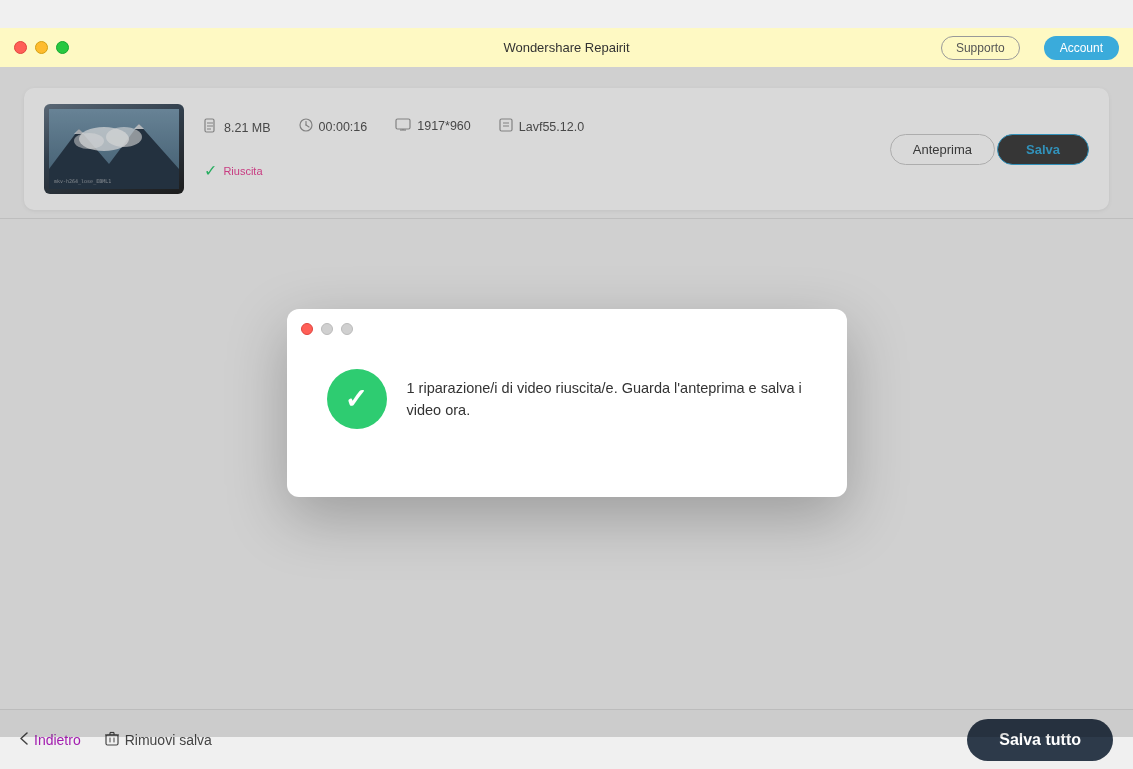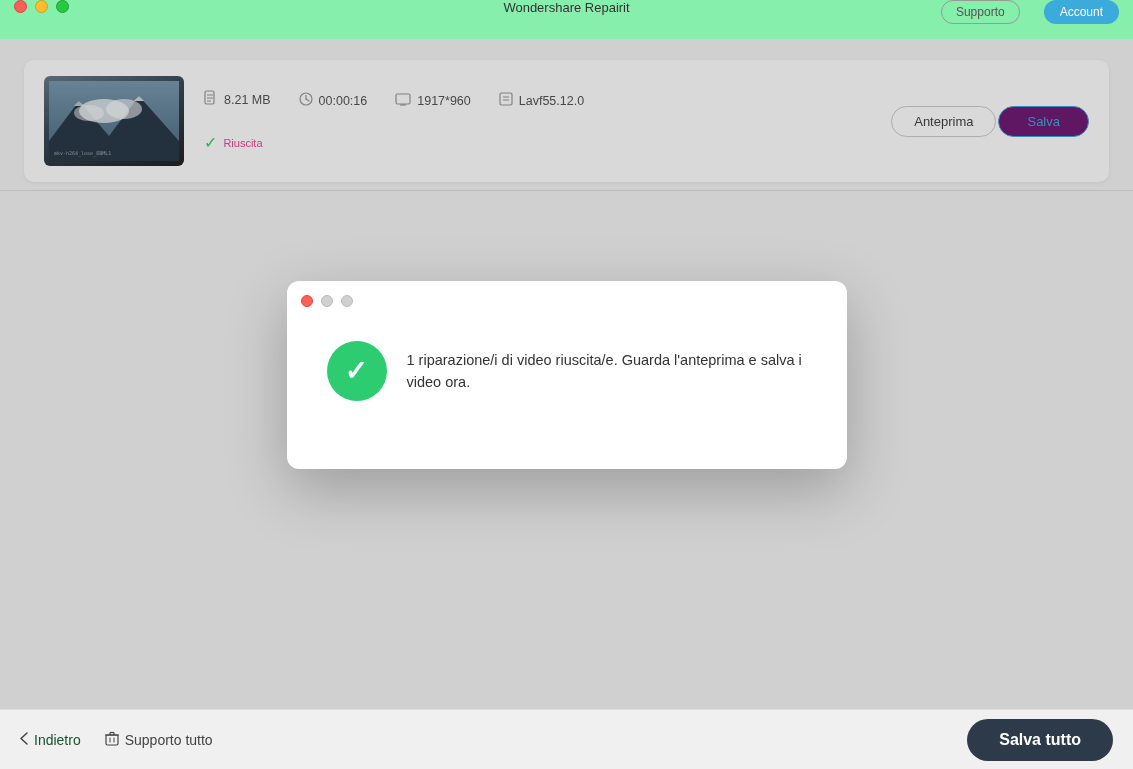--- a/index.html
+++ b/index.html
@@ -7,26 +7,28 @@
       font-family: -apple-system, BlinkMacSystemFont, 'Segoe UI', sans-serif;
       background: #f0f0f0;
       width: 1133px;
       height: 769px;
       overflow: hidden;
       position: relative;
     }
 
     
     .titlebar {
-      background: #86efac;
+      background: #fef9c3;
       height: 40px;
       display: flex;
+      align-items: center;
       justify-content: center;
       position: relative;
       border-bottom: 1px solid #d0d0d0;
+      margin-top: 28px;
     }
     .titlebar-controls {
       position: absolute;
       left: 14px;
       display: flex;
       gap: 8px;
     }
     .titlebar-dot {
       width: 13px;
       height: 13px;
@@ -107,21 +109,21 @@
     }
     .file-name {
       font-size: 17px;
       font-weight: 700;
       color: #222;
       margin-bottom: 10px;
     }
     .file-meta {
       display: flex;
       gap: 28px;
-      align-items: flex-end;
+      align-items: flex-start;
       margin-bottom: 24px;
     }
     .meta-item {
       display: flex;
       align-items: center;
       gap: 6px;
       font-size: 12.5px;
       color: #555;
     }
     .meta-icon {
@@ -150,26 +152,27 @@
       border: 1.5px solid #ccc;
       background: white;
       color: #444;
       font-size: 13px;
       padding: 7px 22px;
       border-radius: 20px;
       cursor: pointer;
     }
     .btn-salva {
       border: 1.5px solid #3aabdb;
-      background: #701a75;
+      background: #404040;
       color: #3aabdb;
       font-size: 13px;
       padding: 7px 28px;
       border-radius: 20px;
       cursor: pointer;
+      font-weight: bold;
     }
     .divider {
       border: none;
       border-top: 1px solid #e0e0e0;
       margin: 0 -24px;
     }
 
     
     .modal-overlay {
       position: absolute;
@@ -263,21 +266,21 @@
     .bottom-left {
       display: flex;
       gap: 24px;
       align-items: center;
     }
     .btn-indietro {
       display: flex;
       align-items: center;
       gap: 6px;
       font-size: 14px;
-      color: #14532d;
+      color: #a21caf;
       background: none;
       border: none;
       cursor: pointer;
     }
     .btn-rimuovi {
       display: flex;
       align-items: center;
       gap: 6px;
       font-size: 14px;
       color: #444;
@@ -430,17 +433,17 @@
         <svg width="14" height="15" viewBox="0 0 14 15">
             <rect x="1" y="4" width="12" height="10" rx="1.5" fill="none" stroke="#444" stroke-width="1.2"></rect>
             <line x1="0" y1="4" x2="14" y2="4" stroke="#444" stroke-width="1.2"></line>
             <line x1="5" y1="4" x2="5" y2="1.5" stroke="#444" stroke-width="1.2"></line>
             <line x1="9" y1="4" x2="9" y2="1.5" stroke="#444" stroke-width="1.2"></line>
             <line x1="5" y1="1.5" x2="9" y2="1.5" stroke="#444" stroke-width="1.2"></line>
             <line x1="5" y1="7" x2="5" y2="11" stroke="#444" stroke-width="1" stroke-linecap="round"></line>
             <line x1="9" y1="7" x2="9" y2="11" stroke="#444" stroke-width="1" stroke-linecap="round"></line>
           </svg>
       </span>
-      <span>Supporto tutto</span>
+      <span>Rimuovi salva</span>
     </button>
   </div>
   <button class="btn-salva-tutto">Salva tutto</button>
 </div>
 
 </body></html>

